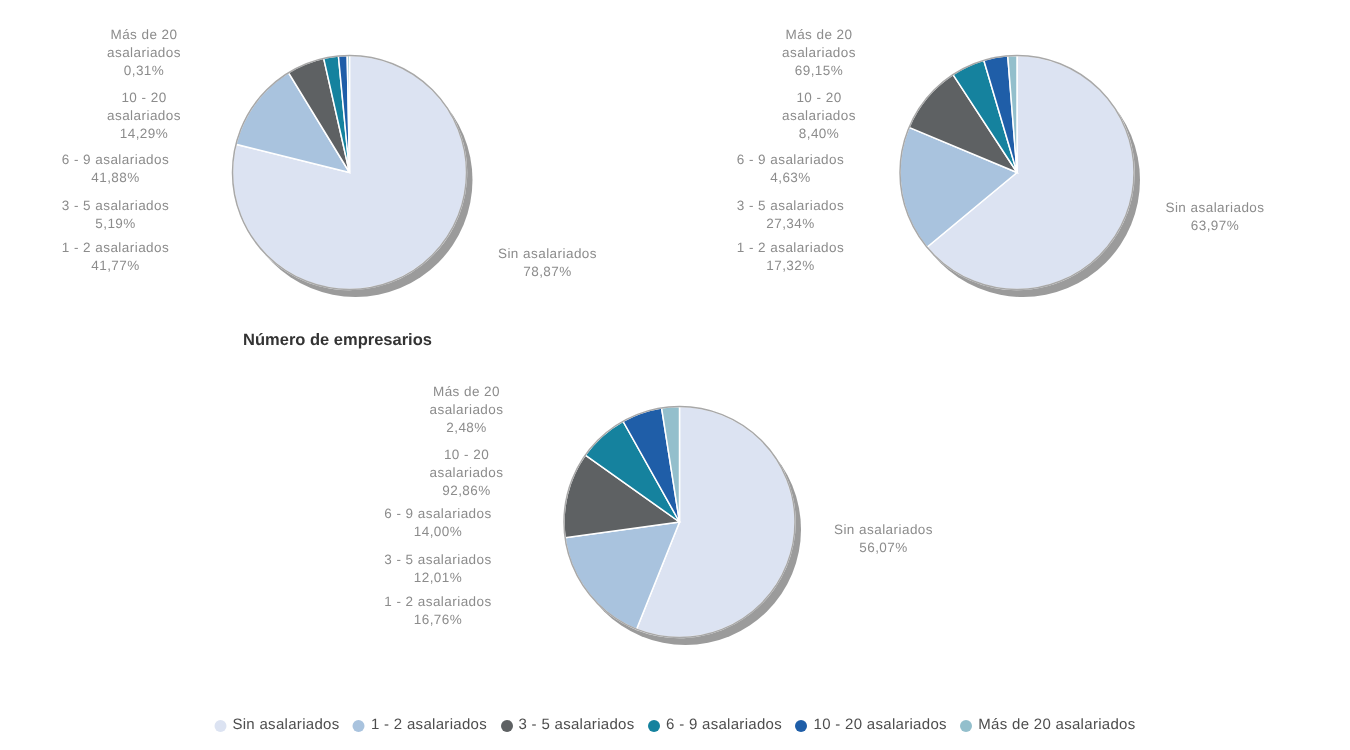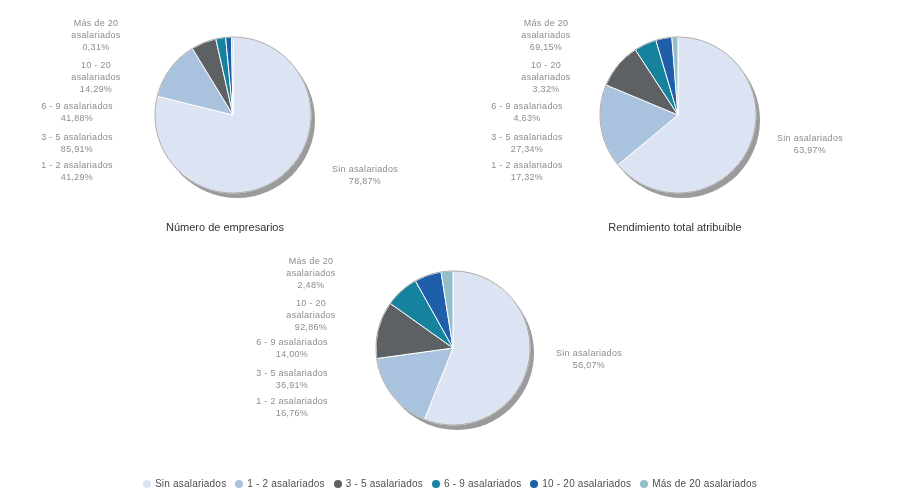--- a/index.html
+++ b/index.html
@@ -28,21 +28,21 @@
     position:absolute;width:124px;text-align:center;
     font-size:9px;line-height:12px;letter-spacing:.3px;color:#8c8c8c;
   }
   .sin .lp{display:block}
   .chart-a .sin{left:303px;top:163px}
   .chart-b .sin{left:298px;top:132px}
   .chart-c .sin{left:302px;top:97px}
 
   .title{
     position:absolute;left:0;width:100%;text-align:center;
-    font-weight:normal;font-size:11px;color:#333333;
+    font-weight:bold;font-size:11px;color:#333333;
   }
   .row1 .title{top:221px}
   .chart-c .title{top:200px}
 
   #legend{
     position:absolute;left:0;top:478px;width:100%;
     display:flex;justify-content:center;align-items:center;gap:9px;
     font-size:10px;letter-spacing:.2px;color:#4d4d4d;
   }
   .legend-item{display:flex;align-items:center;gap:4px;white-space:nowrap}
@@ -69,25 +69,25 @@
   <div class="lbl narrow s1">
     <span class="lt">10 - 20 asalariados</span>
     <span class="lp">14,29%</span>
   </div>
   <div class="lbl s2">
     <span class="lt">6 - 9 asalariados</span>
     <span class="lp">41,88%</span>
   </div>
   <div class="lbl s3">
     <span class="lt">3 - 5 asalariados</span>
-    <span class="lp">85,91%</span>
+    <span class="lp">5,19%</span>
   </div>
   <div class="lbl s4">
     <span class="lt">1 - 2 asalariados</span>
-    <span class="lp">41,29%</span>
+    <span class="lp">41,77%</span>
   </div>
   <div class="sin">
     <span class="lt">Sin asalariados</span>
     <span class="lp">78,87%</span>
   </div>
   <div class="title">Número de empresarios</div>
 </div>
 
 <div class="chart chart-b row1">
   <svg class="pie" width="450" height="245">
@@ -99,39 +99,38 @@
       <path d="M 228 115 L 205.86 40.21 A 78 78 0 0 1 221.83 37.24 Z" fill="#1f5ea8" stroke="#ffffff" stroke-width="1"></path>
       <path d="M 228 115 L 221.83 37.24 A 78 78 0 0 1 228.00 37.00 Z" fill="#93bfcc" stroke="#ffffff" stroke-width="1"></path>
       <circle cx="228" cy="115" r="78" fill="none" stroke="#a8a8a8" stroke-width="1"></circle>
     </svg>
   <div class="lbl narrow s0">
     <span class="lt">Más de 20 asalariados</span>
     <span class="lp">69,15%</span>
   </div>
   <div class="lbl narrow s1">
     <span class="lt">10 - 20 asalariados</span>
-    <span class="lp">3,32%</span>
+    <span class="lp">8,40%</span>
   </div>
   <div class="lbl s2">
     <span class="lt">6 - 9 asalariados</span>
     <span class="lp">4,63%</span>
   </div>
   <div class="lbl s3">
     <span class="lt">3 - 5 asalariados</span>
     <span class="lp">27,34%</span>
   </div>
   <div class="lbl s4">
     <span class="lt">1 - 2 asalariados</span>
     <span class="lp">17,32%</span>
   </div>
   <div class="sin">
     <span class="lt">Sin asalariados</span>
     <span class="lp">63,97%</span>
   </div>
-  <div class="title">Rendimiento total atribuible</div>
 </div>
 
 <div class="chart chart-c">
   <svg class="pie" width="450" height="226">
       <circle cx="232" cy="103" r="77" fill="#9b9b9b"></circle>
       <path d="M 228 98 L 228.00 21.00 A 77 77 0 1 1 199.36 169.48 Z" fill="#dce3f2" stroke="#ffffff" stroke-width="1"></path>
       <path d="M 228 98 L 199.36 169.48 A 77 77 0 0 1 151.72 108.50 Z" fill="#a9c3de" stroke="#ffffff" stroke-width="1"></path>
       <path d="M 228 98 L 151.72 108.50 A 77 77 0 0 1 165.23 53.40 Z" fill="#5e6163" stroke="#ffffff" stroke-width="1"></path>
       <path d="M 228 98 L 165.23 53.40 A 77 77 0 0 1 190.36 30.83 Z" fill="#15829e" stroke="#ffffff" stroke-width="1"></path>
       <path d="M 228 98 L 190.36 30.83 A 77 77 0 0 1 216.05 21.93 Z" fill="#1f5ea8" stroke="#ffffff" stroke-width="1"></path>
@@ -145,21 +144,21 @@
   <div class="lbl narrow s1">
     <span class="lt">10 - 20 asalariados</span>
     <span class="lp">92,86%</span>
   </div>
   <div class="lbl s2">
     <span class="lt">6 - 9 asalariados</span>
     <span class="lp">14,00%</span>
   </div>
   <div class="lbl s3">
     <span class="lt">3 - 5 asalariados</span>
-    <span class="lp">36,91%</span>
+    <span class="lp">12,01%</span>
   </div>
   <div class="lbl s4">
     <span class="lt">1 - 2 asalariados</span>
     <span class="lp">16,76%</span>
   </div>
   <div class="sin">
     <span class="lt">Sin asalariados</span>
     <span class="lp">56,07%</span>
   </div>
 </div>

